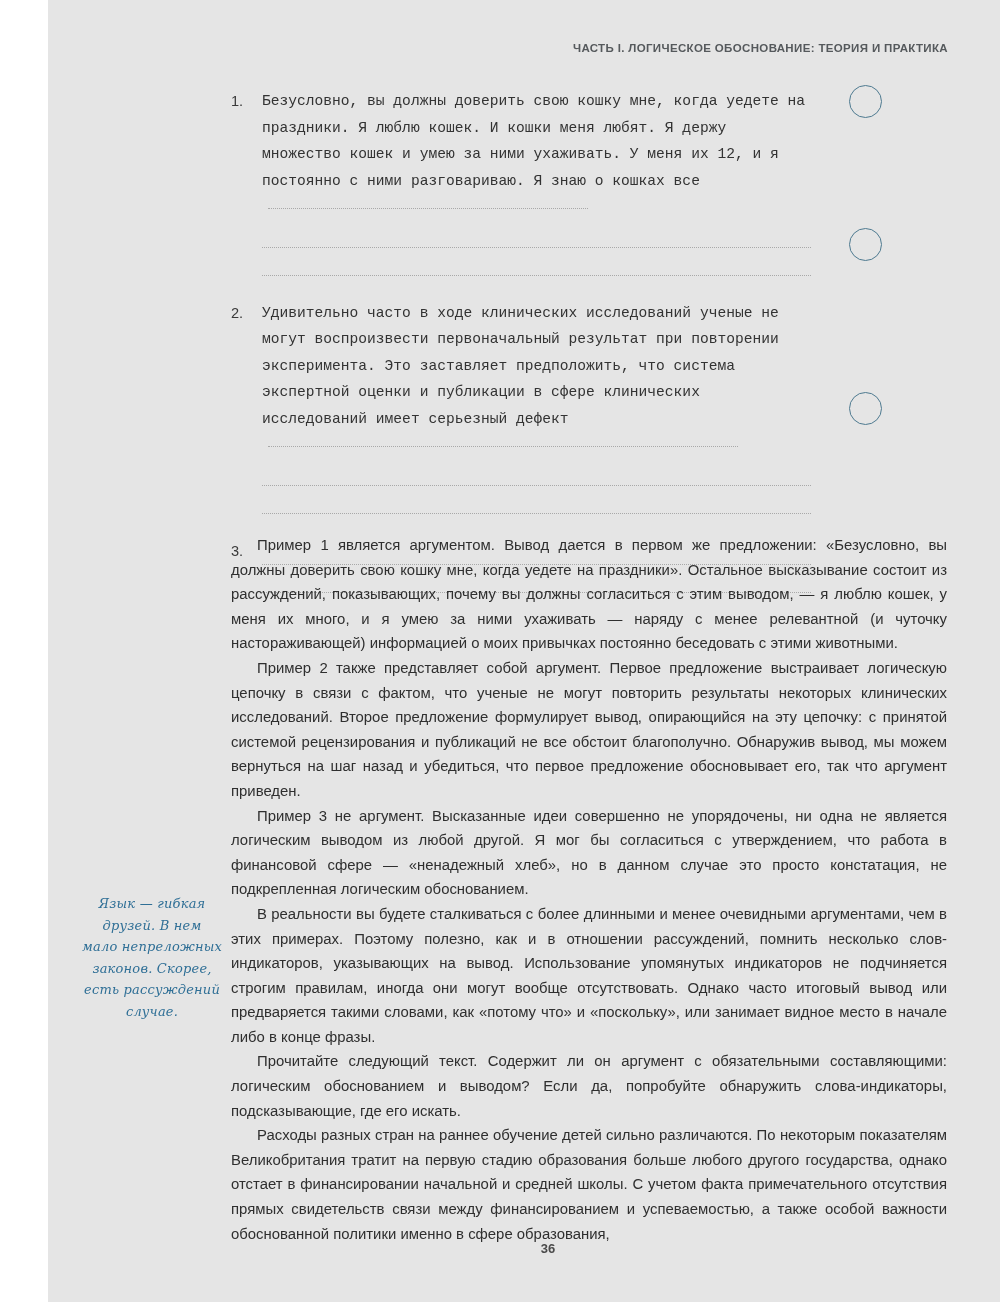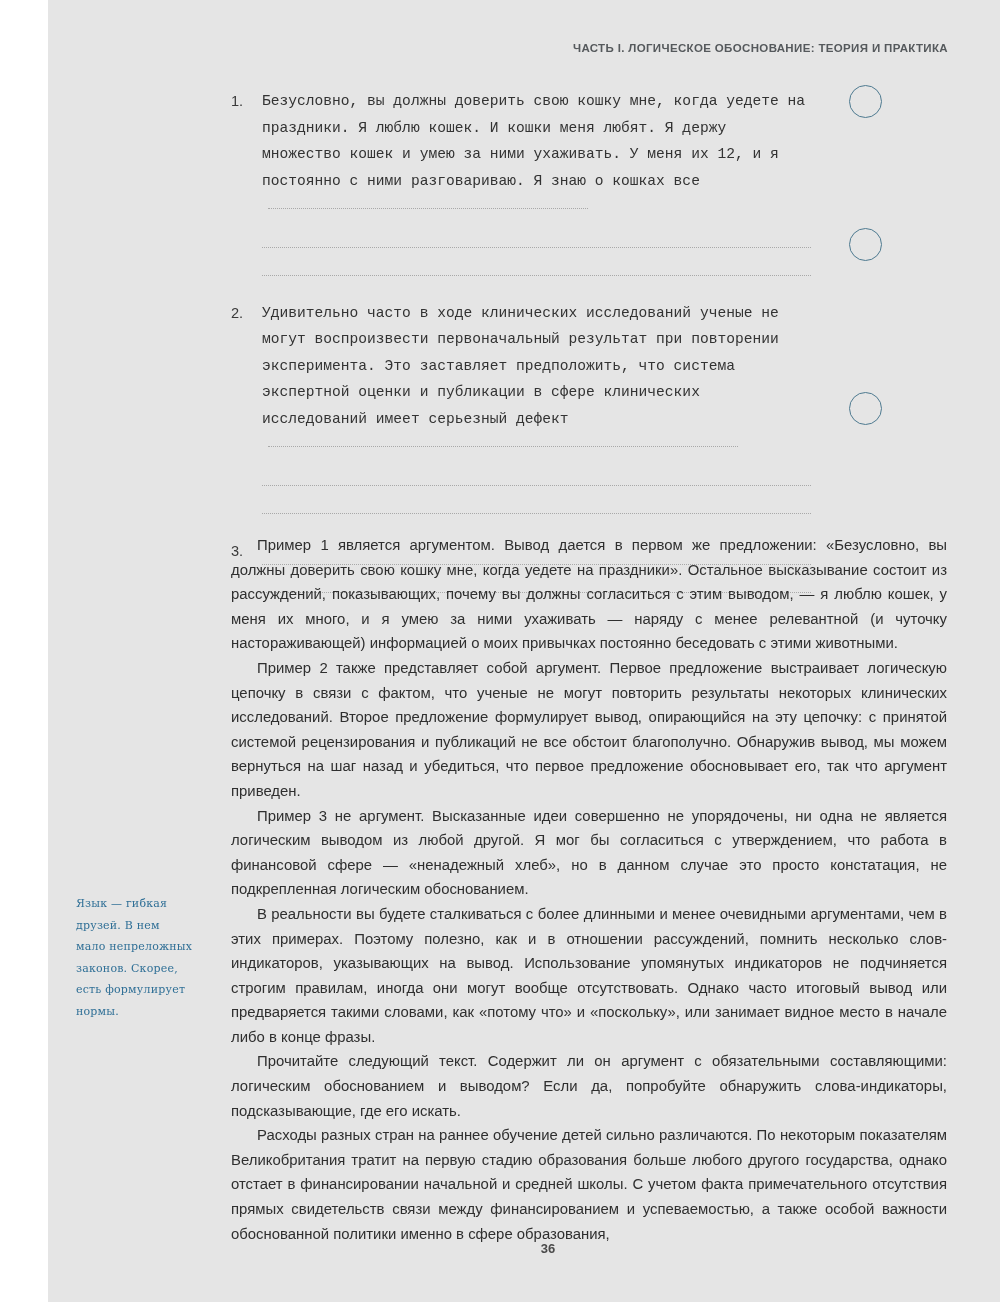--- a/index.html
+++ b/index.html
@@ -114,23 +114,24 @@
     text-indent: 26px;
     hyphens: auto;
   }
 
   
   .margin-note {
     position: absolute;
     left: 28px;
     top: 893px;
     width: 152px;
-    text-align: left;
+    text-align: center;
     font-family: "DejaVu Serif", serif;
-    font-size: 11px;
+    font-style: italic;
+    font-size: 13px;
     line-height: 21.6px;
     color: #2f6f96;
     letter-spacing: 0.2px;
   }
 
   
   .folio {
     position: absolute;
     bottom: 46px;
     left: 0;
@@ -191,19 +192,19 @@
     <p>В реальности вы будете сталкиваться с более длинными и менее очевидными аргументами, чем в этих примерах. Поэтому полезно, как и в отношении рассуждений, помнить несколько слов-индикаторов, указывающих на вывод. Использование упомянутых индикаторов не подчиняется строгим правилам, иногда они могут вообще отсутствовать. Однако часто итоговый вывод или предваряется такими словами, как «потому что» и «поскольку», или занимает видное место в начале либо в конце фразы.</p>
     <p>Прочитайте следующий текст. Содержит ли он аргумент с обязательными составляющими: логическим обоснованием и выводом? Если да, попробуйте обнаружить слова-индикаторы, подсказывающие, где его искать.</p>
     <p>Расходы разных стран на раннее обучение детей сильно различаются. По некоторым показателям Великобритания тратит на первую стадию образования больше любого другого государства, однако отстает в финансировании начальной и средней школы. С учетом факта примечательного отсутствия прямых свидетельств связи между финансированием и успеваемостью, а также особой важности обоснованной политики именно в сфере образования,</p>
   </div>
 
   <div class="margin-note">
     <div>Язык — гибкая</div>
     <div>друзей. В нем</div>
     <div>мало непреложных</div>
     <div>законов. Скорее,</div>
-    <div>есть формулирует</div>
-    <div>нормы.</div>
+    <div>есть рассуждений</div>
+    <div>случае.</div>
   </div>
 
   <div class="folio">36</div>
 
 </div>
 
 </body></html>

